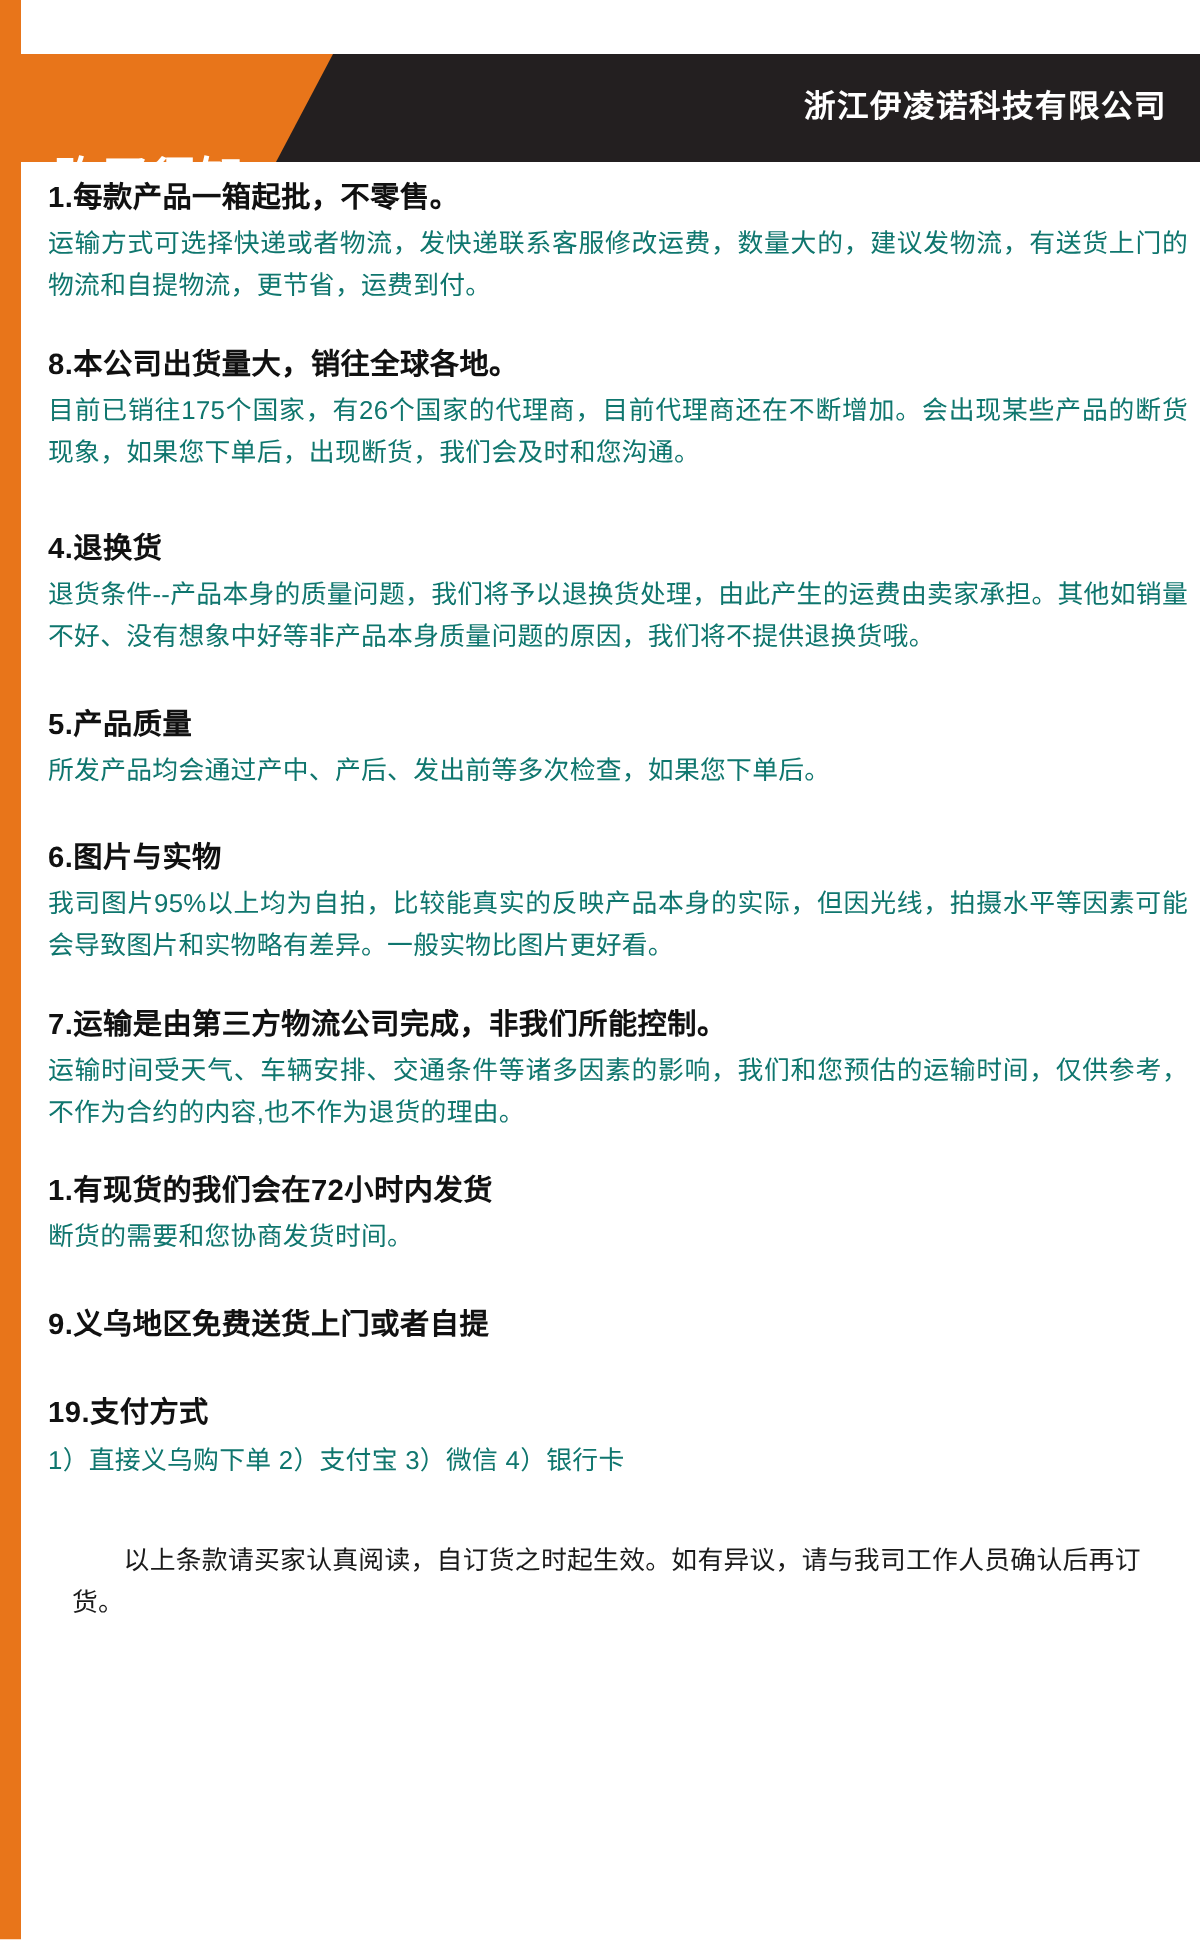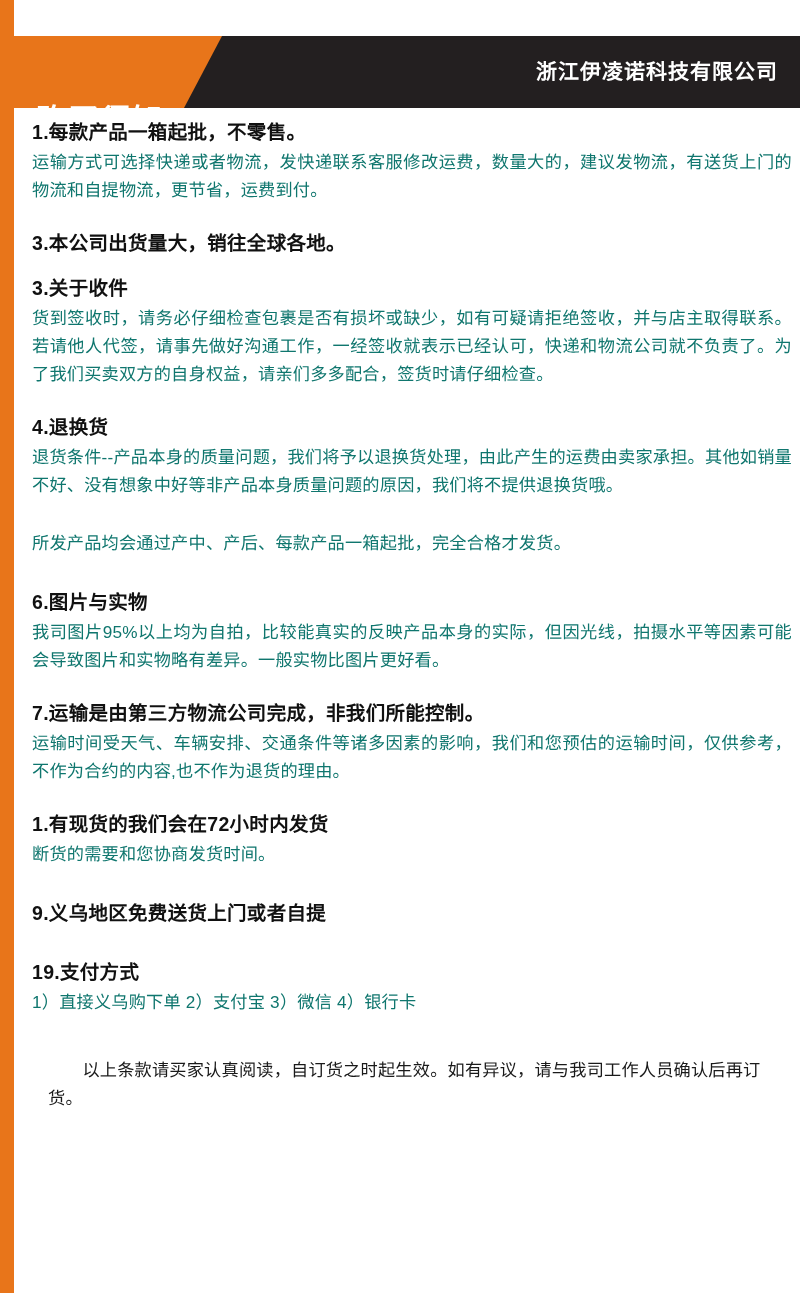--- a/index.html
+++ b/index.html
@@ -127,38 +127,36 @@
 
 <div class="content">
 
   <div class="section">
     <p class="sec-title">1.每款产品一箱起批，不零售。</p>
     <p class="sec-body">运输方式可选择快递或者物流，发快递联系客服修改运费，数量大的，建议发物流，有送货上门的物流和自提物流，更节省，运费到付。</p>
   </div>
   <div class="gap-md"></div>
 
   <div class="section">
-    <p class="sec-title">3.本公司出货量大，销往全球各地。</p>
+    <p class="sec-title">8.本公司出货量大，销往全球各地。</p>
+    <p class="sec-body">目前已销往175个国家，有26个国家的代理商，目前代理商还在不断增加。会出现某些产品的断货现象，如果您下单后，出现断货，我们会及时和您沟通。</p>
   </div>
   <div class="gap-sm"></div>
 
-  <div class="section">
-    <p class="sec-title">3.关于收件</p>
-    <p class="sec-body">货到签收时，请务必仔细检查包裹是否有损坏或缺少，如有可疑请拒绝签收，并与店主取得联系。若请他人代签，请事先做好沟通工作，一经签收就表示已经认可，快递和物流公司就不负责了。为了我们买卖双方的自身权益，请亲们多多配合，签货时请仔细检查。</p>
-  </div>
   <div class="gap-md"></div>
 
   <div class="section">
     <p class="sec-title">4.退换货</p>
     <p class="sec-body">退货条件--产品本身的质量问题，我们将予以退换货处理，由此产生的运费由卖家承担。其他如销量不好、没有想象中好等非产品本身质量问题的原因，我们将不提供退换货哦。</p>
   </div>
   <div class="gap-lg"></div>
 
   <div class="section">
-    <p class="sec-body">所发产品均会通过产中、产后、每款产品一箱起批，完全合格才发货。</p>
+    <p class="sec-title">5.产品质量</p>
+    <p class="sec-body">所发产品均会通过产中、产后、发出前等多次检查，如果您下单后。</p>
   </div>
   <div class="gap-lg"></div>
 
   <div class="section">
     <p class="sec-title">6.图片与实物</p>
     <p class="sec-body">我司图片95%以上均为自拍，比较能真实的反映产品本身的实际，但因光线，拍摄水平等因素可能会导致图片和实物略有差异。一般实物比图片更好看。</p>
   </div>
   <div class="gap-md"></div>
 
   <div class="section">

